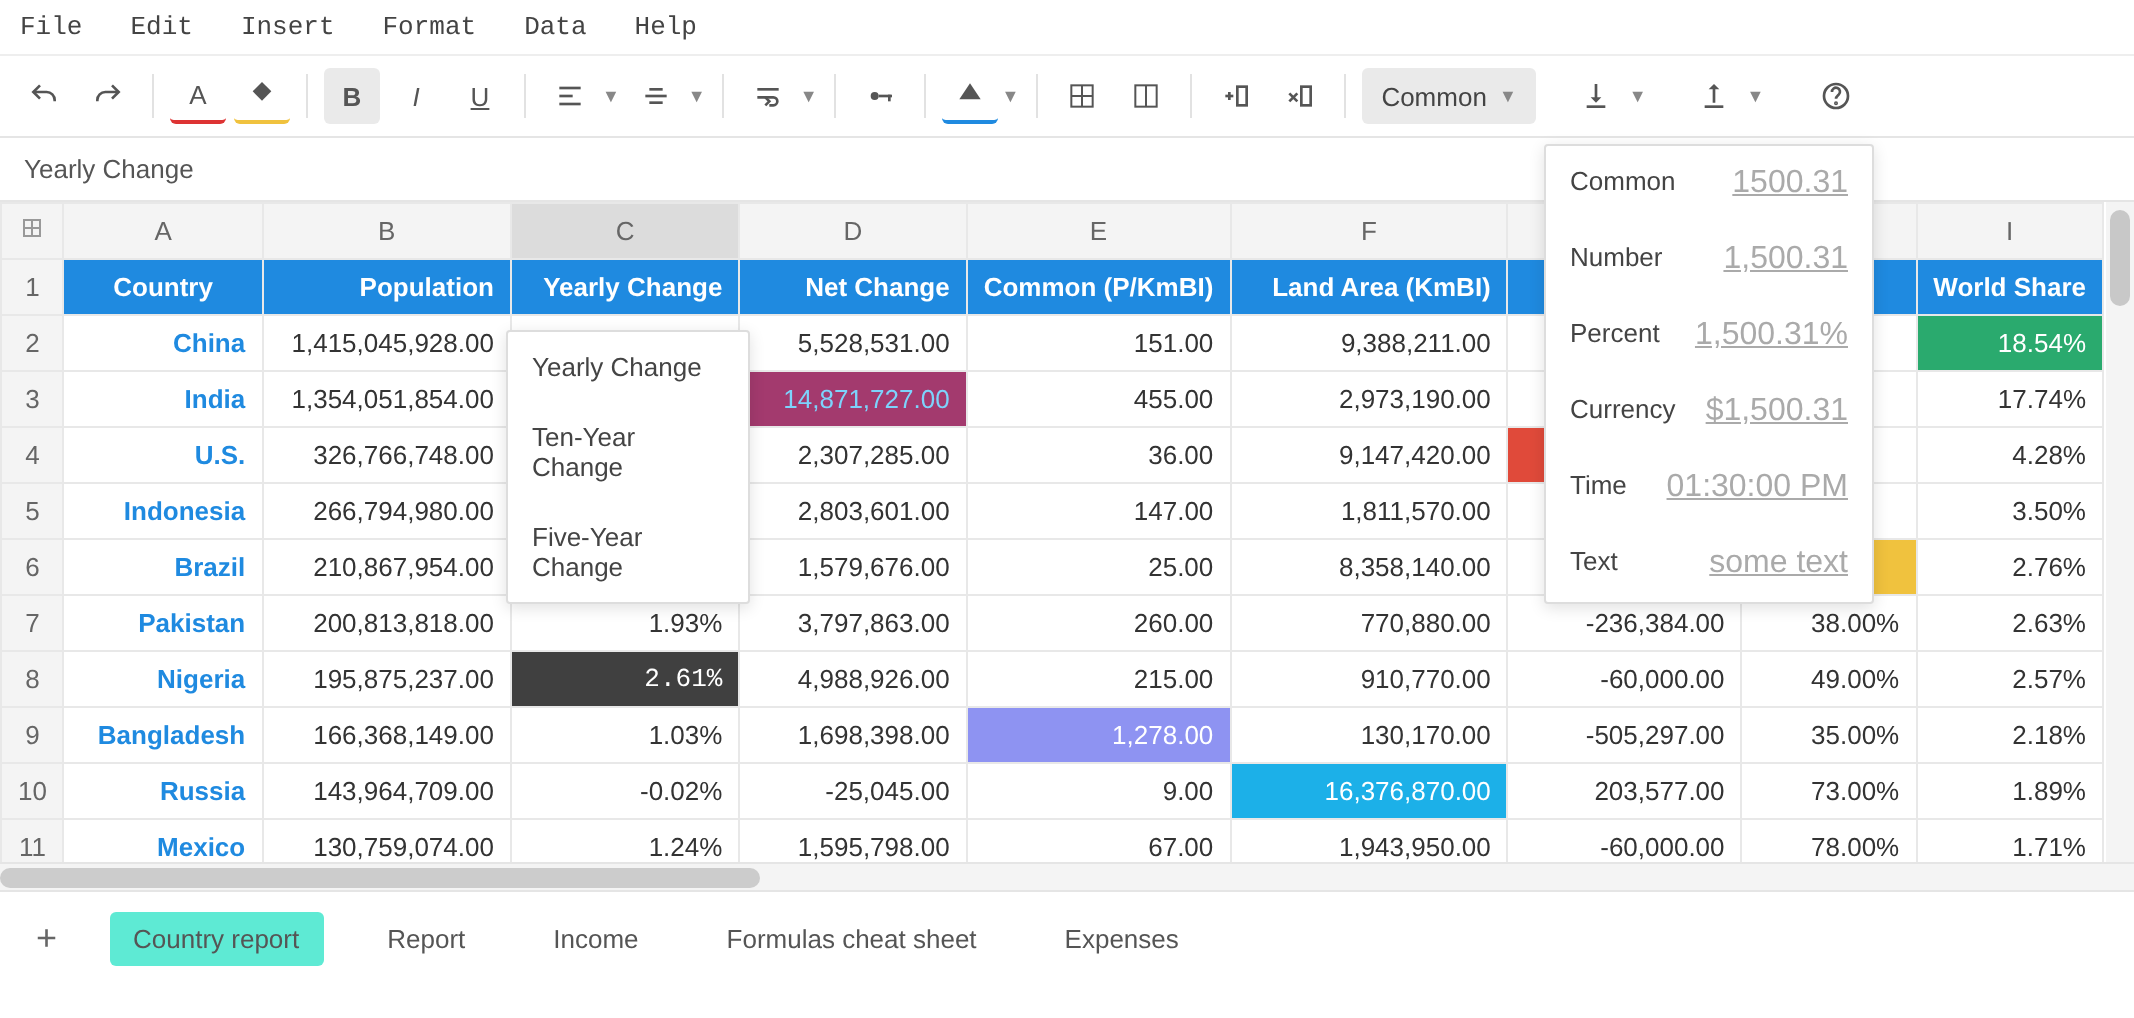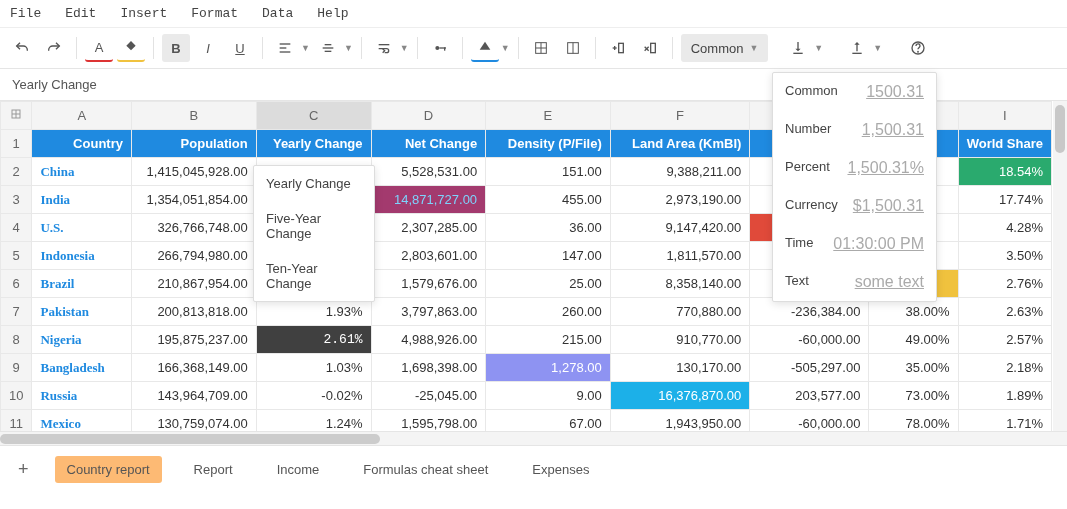--- a/index.html
+++ b/index.html
@@ -19,35 +19,35 @@
 .namebox { padding: 8px 12px; border-bottom: 1px solid #e5e5e5; color: #555; }
 
 .grid-wrap { position: relative; height: 330px; overflow: hidden; }
 .grid { border-collapse: collapse; width: 1052px; }
 .grid th, .grid td { border: 1px solid #e8e8e8; height: 28px; padding: 0 8px; white-space: nowrap; overflow: hidden; }
 .grid .col-hdr { background: #f4f4f4; text-align: center; color: #666; font-weight: normal; }
 .grid .col-hdr.sel { background: #dcdcdc; }
 .grid .row-hdr { background: #f4f4f4; text-align: center; color: #666; width: 30px; }
 .grid .data-hdr { background: #1f8ae0; color: #fff; font-weight: bold; }
 .grid .data-hdr.right { text-align: right; }
-.grid .data-hdr.left { text-align: right; }
-.grid td.country { color: #1f8ae0; font-weight: bold; text-align: left; font-family: Liberation Serif, serif; }
+.grid .data-hdr.left { text-align: center; }
+.grid td.country { color: #1f8ae0; font-weight: bold; text-align: right; }
 .grid td.num { text-align: right; }
 .corner { width: 30px; background: #f4f4f4; }
 
 .hscroll { height: 14px; background: #f4f4f4; border-top: 1px solid #e5e5e5; position: relative; }
 .hscroll-thumb { position: absolute; left: 0; top: 2px; width: 380px; height: 10px; background: #ccc; border-radius: 5px; }
 
 .vscroll { position: absolute; right: 0; top: 0; width: 14px; height: 330px; background: #f4f4f4; }
 .vscroll-thumb { position: absolute; top: 4px; left: 2px; width: 10px; height: 48px; background: #c8c8c8; border-radius: 5px; }
 
 .tabs { display: flex; align-items: center; padding: 10px 12px; gap: 20px; border-top: 1px solid #e5e5e5; background: #fff; }
 .tab-add { font-size: 18px; color: #666; cursor: pointer; padding: 0 6px; }
 .tab { padding: 6px 12px; border-radius: 3px; cursor: pointer; color: #555; }
-.tab.active { background: #fdba74; }
+.tab.active { background: #5eead4; }
 
 .popup-context { position: absolute; left: 253px; top: 165px; width: 122px; background: #fff; border: 1px solid #ddd; box-shadow: 0 2px 8px rgba(0,0,0,0.12); border-radius: 2px; z-index: 20; }
 .popup-context div { padding: 10px 12px; cursor: pointer; color: #444; }
 
 .popup-format { position: absolute; left: 772px; top: 72px; width: 165px; background: #fff; border: 1px solid #ddd; box-shadow: 0 2px 8px rgba(0,0,0,0.12); border-radius: 2px; z-index: 20; }
 .popup-format .row { display: flex; justify-content: space-between; padding: 10px 12px; cursor: pointer; color: #444; }
 .popup-format .row .ex { color: #aaa; font-size: 16px; text-decoration: underline; }
 
 .cell-purple { background: #a33a6e; color: #7dd3fc; }
 .cell-red { background: #e04a3a; color: #fff; }
@@ -236,21 +236,21 @@
     <th class="col-hdr">G</th>
     <th class="col-hdr">H</th>
     <th class="col-hdr">I</th>
   </tr>
   <tr>
     <td class="row-hdr">1</td>
     <td class="data-hdr left">Country</td>
     <td class="data-hdr right">Population</td>
     <td class="data-hdr right">Yearly Change</td>
     <td class="data-hdr right">Net Change</td>
-    <td class="data-hdr right">Density (P/File)</td>
+    <td class="data-hdr right">Common (P/KmBI)</td>
     <td class="data-hdr right">Land Area (KmBI)</td>
     <td class="data-hdr right">Migra</td>
     <td class="data-hdr right"></td>
     <td class="data-hdr right">World Share</td>
   </tr>
   </tbody>
       <tbody id="grid-body">
         <tr>
           <td class="row-hdr">2</td>
           <td class="country">China</td>
@@ -386,22 +386,22 @@
   <span class="tab-add">+</span>
   <span class="tab active">Country report</span>
   <span class="tab">Report</span>
   <span class="tab">Income</span>
   <span class="tab">Formulas cheat sheet</span>
   <span class="tab">Expenses</span>
 </div>
 
 <div class="popup-context">
   <div>Yearly Change</div>
+  <div>Ten-Year Change</div>
   <div>Five-Year Change</div>
-  <div>Ten-Year Change</div>
 </div>
 
 <div class="popup-format" id="fmt-menu">
     <div class="row">
       <span>Common</span>
       <span class="ex">1500.31</span>
     </div>
     <div class="row">
       <span>Number</span>
       <span class="ex">1,500.31</span>

